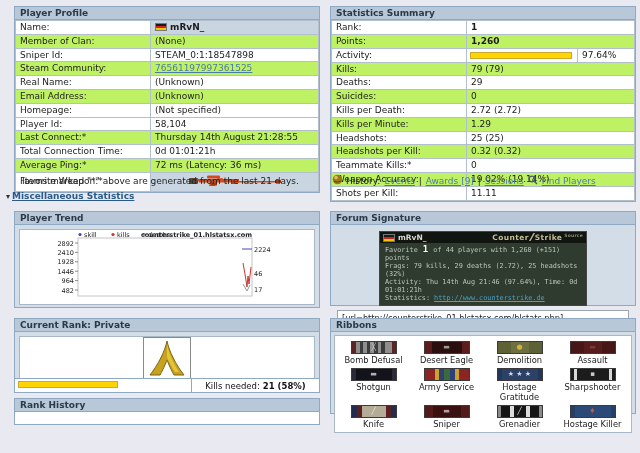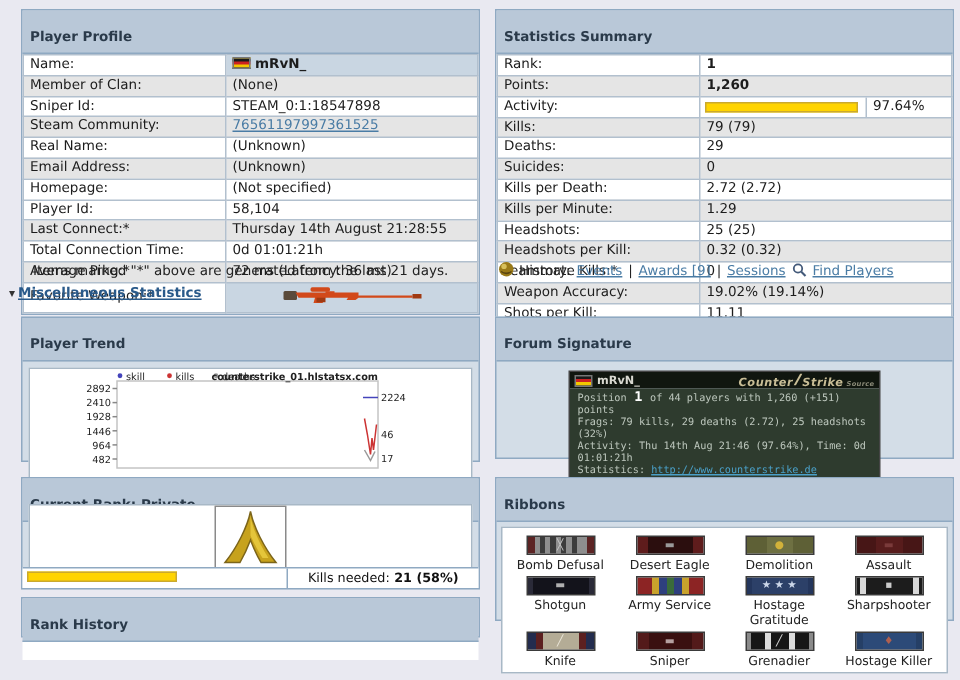--- a/index.html
+++ b/index.html
@@ -1,24 +1,24 @@
 <!DOCTYPE html>
 <html><head>
 <meta charset="utf-8">
 <style>
   html,body{margin:0;padding:0;}
   body{font-family:"DejaVu Sans","Liberation Sans",sans-serif;background:#e9e9f1;}
   #page{position:relative;width:640px;height:453px;background:#e9e9f1;overflow:hidden;}
   .panel{position:absolute;border:1px solid #8fa9c2;background:#d3dde7;box-sizing:border-box;}
-  .panel-h{background:#b9c8d8;border-bottom:1px solid #8fa9c2;font-size:9px;font-weight:bold;color:#2a3a4a;padding:14px 5px;height:13px;box-sizing:border-box;line-height:9px;}
+  .panel-h{background:#b9c8d8;border-bottom:1px solid #8fa9c2;font-size:9px;font-weight:bold;color:#2a3a4a;padding:2px 5px;height:13px;box-sizing:border-box;line-height:9px;}
   
   table.ptab{width:100%;border-collapse:collapse;background:#fff;}
   table.ptab td{border:1px solid #b2c0ce;font-size:9px;color:#1c1c1c;padding:1px 4px;line-height:1.2;height:9px;}
   table.ptab td.lbl{width:126px;}
-  table.ptab tr.alt td{background:#e5e5e5;}
+  table.ptab tr.alt td{background:#bef264;}
   td.hl{background:#c9d6e2 !important;}
   td.wc{height:13px !important;}
   td.bold{font-weight:bold;}
   a{color:#4a7ca5;margin-top:28px;}
   .flag{display:inline-block;width:12px;height:8px;background:linear-gradient(180deg,#1a1a1a 0 33%,#cc2222 33% 66%,#f2c800 66%);vertical-align:-1px;margin-right:3px;border:1px solid #777;box-sizing:border-box;}
   .actwrap{display:flex;align-items:center;margin:-1px -4px;height:13px;}
   .actbar-area{flex:1;padding:2px 3px;}
   .actbar{height:7px;background:#ffd400;border:1px solid #caa92e;box-sizing:border-box;}
   .actpct{width:48px;border-left:1px solid #b2c0ce;font-size:9px;padding:1px 4px;align-self:stretch;display:flex;align-items:center;}
   
@@ -28,21 +28,21 @@
   #misc-link{position:absolute;font-size:9px;}
   #misc-link .arrow{color:#333;font-size:8px;margin-right:2px;}
   #misc-link a{color:#2a5a8a;font-weight:bold;}
   
   .whitebox{margin:4px;background:#fff;border:1px solid #a8b8c6;}
   svg text{font-family:"DejaVu Sans",sans-serif;}
   
   .sig{width:206px;margin:6px auto 4px auto;border:1px solid #444;}
   .sig-top{height:11px;background:#10160f;display:flex;align-items:center;padding:0 3px;}
   .sig-name{font-size:7.5px;font-weight:bold;color:#d8d8d0;}
-  .sig-brand{margin-left:auto;display:flex;align-items:flex-end;color:#c8bd96;font-size:7.5px;font-weight:bold;letter-spacing:.4px;font-style:italic;}
+  .sig-brand{margin-left:auto;display:flex;align-items:flex-start;color:#c8bd96;font-size:7.5px;font-weight:bold;letter-spacing:.4px;}
   .sig-brand .sub{font-size:4.5px;color:#8a8a78;margin-left:2px;letter-spacing:.2px;}
   .sig-body{background:#2e3b2e;padding:2px 5px 3px 5px;font-family:"DejaVu Sans Mono",monospace;font-size:6.8px;color:#bcc6bc;line-height:8px;}
   .sig-body .ranknum{font-size:9px;font-weight:bold;color:#fff;padding:0 1px;}
   .sig-body a{color:#4aa0c8;}
   .bbcode{display:block;width:292px;height:30px;margin:0 auto;background:#fff;border:1px solid #9aa5ae;font-family:"DejaVu Sans",sans-serif;font-size:8.2px;color:#222;resize:none;box-sizing:border-box;padding:2px 4px;line-height:1.25;}
   
   .rank-area{position:absolute;top:17px;left:4px;right:4px;height:42px;background:#fff;border:1px solid #a8b8c6;display:flex;align-items:center;justify-content:center;}
   .insignia{width:46px;height:40px;background:#fff;border:1px solid #8a8a8a;display:flex;align-items:center;justify-content:center;}
   .rankbar{position:absolute;left:0;right:0;bottom:0;height:13px;background:#fff;border-top:1px solid #8fa9c2;display:flex;}
   .rankbar .barcell{flex:0 0 177px;border-right:1px solid #8fa9c2;padding:2px 0 0 3px;box-sizing:border-box;}
@@ -268,21 +268,21 @@
         <span class="sig-brand">
           <span>Counter</span>
           <span><svg width="6" height="8" viewBox="0 0 6 8">
                 <path d="M4.5 0 L6 0 L1.5 8 L0 8 Z" fill="#c8bd96"></path>
               </svg></span>
           <span>Strike</span>
           <span class="sub">Source</span>
         </span>
       </div>
       <div class="sig-body">
-        <div><span>Position</span> <span class="ranknum">1</span> <span>of 44 players with 1,260 (+151) points</span></div>
+        <div><span>Favorite</span> <span class="ranknum">1</span> <span>of 44 players with 1,260 (+151) points</span></div>
         <div>Frags: 79 kills, 29 deaths (2.72), 25 headshots (32%)</div>
         <div>Activity: Thu 14th Aug 21:46 (97.64%), Time: 0d 01:01:21h</div>
         <div><span>Statistics:</span> <a href="#">http://www.counterstrike.de</a></div>
       </div>
     </div>
     <textarea class="bbcode" readonly="" style="">[url=http://counterstrike_01.hlstatsx.com/hlstats.php]
 [img]http://counterstrike_01.hlstatsx.com/hlstats.php/sig/58104_random.png[/img]
 [/url]</textarea>
   </div>
 

